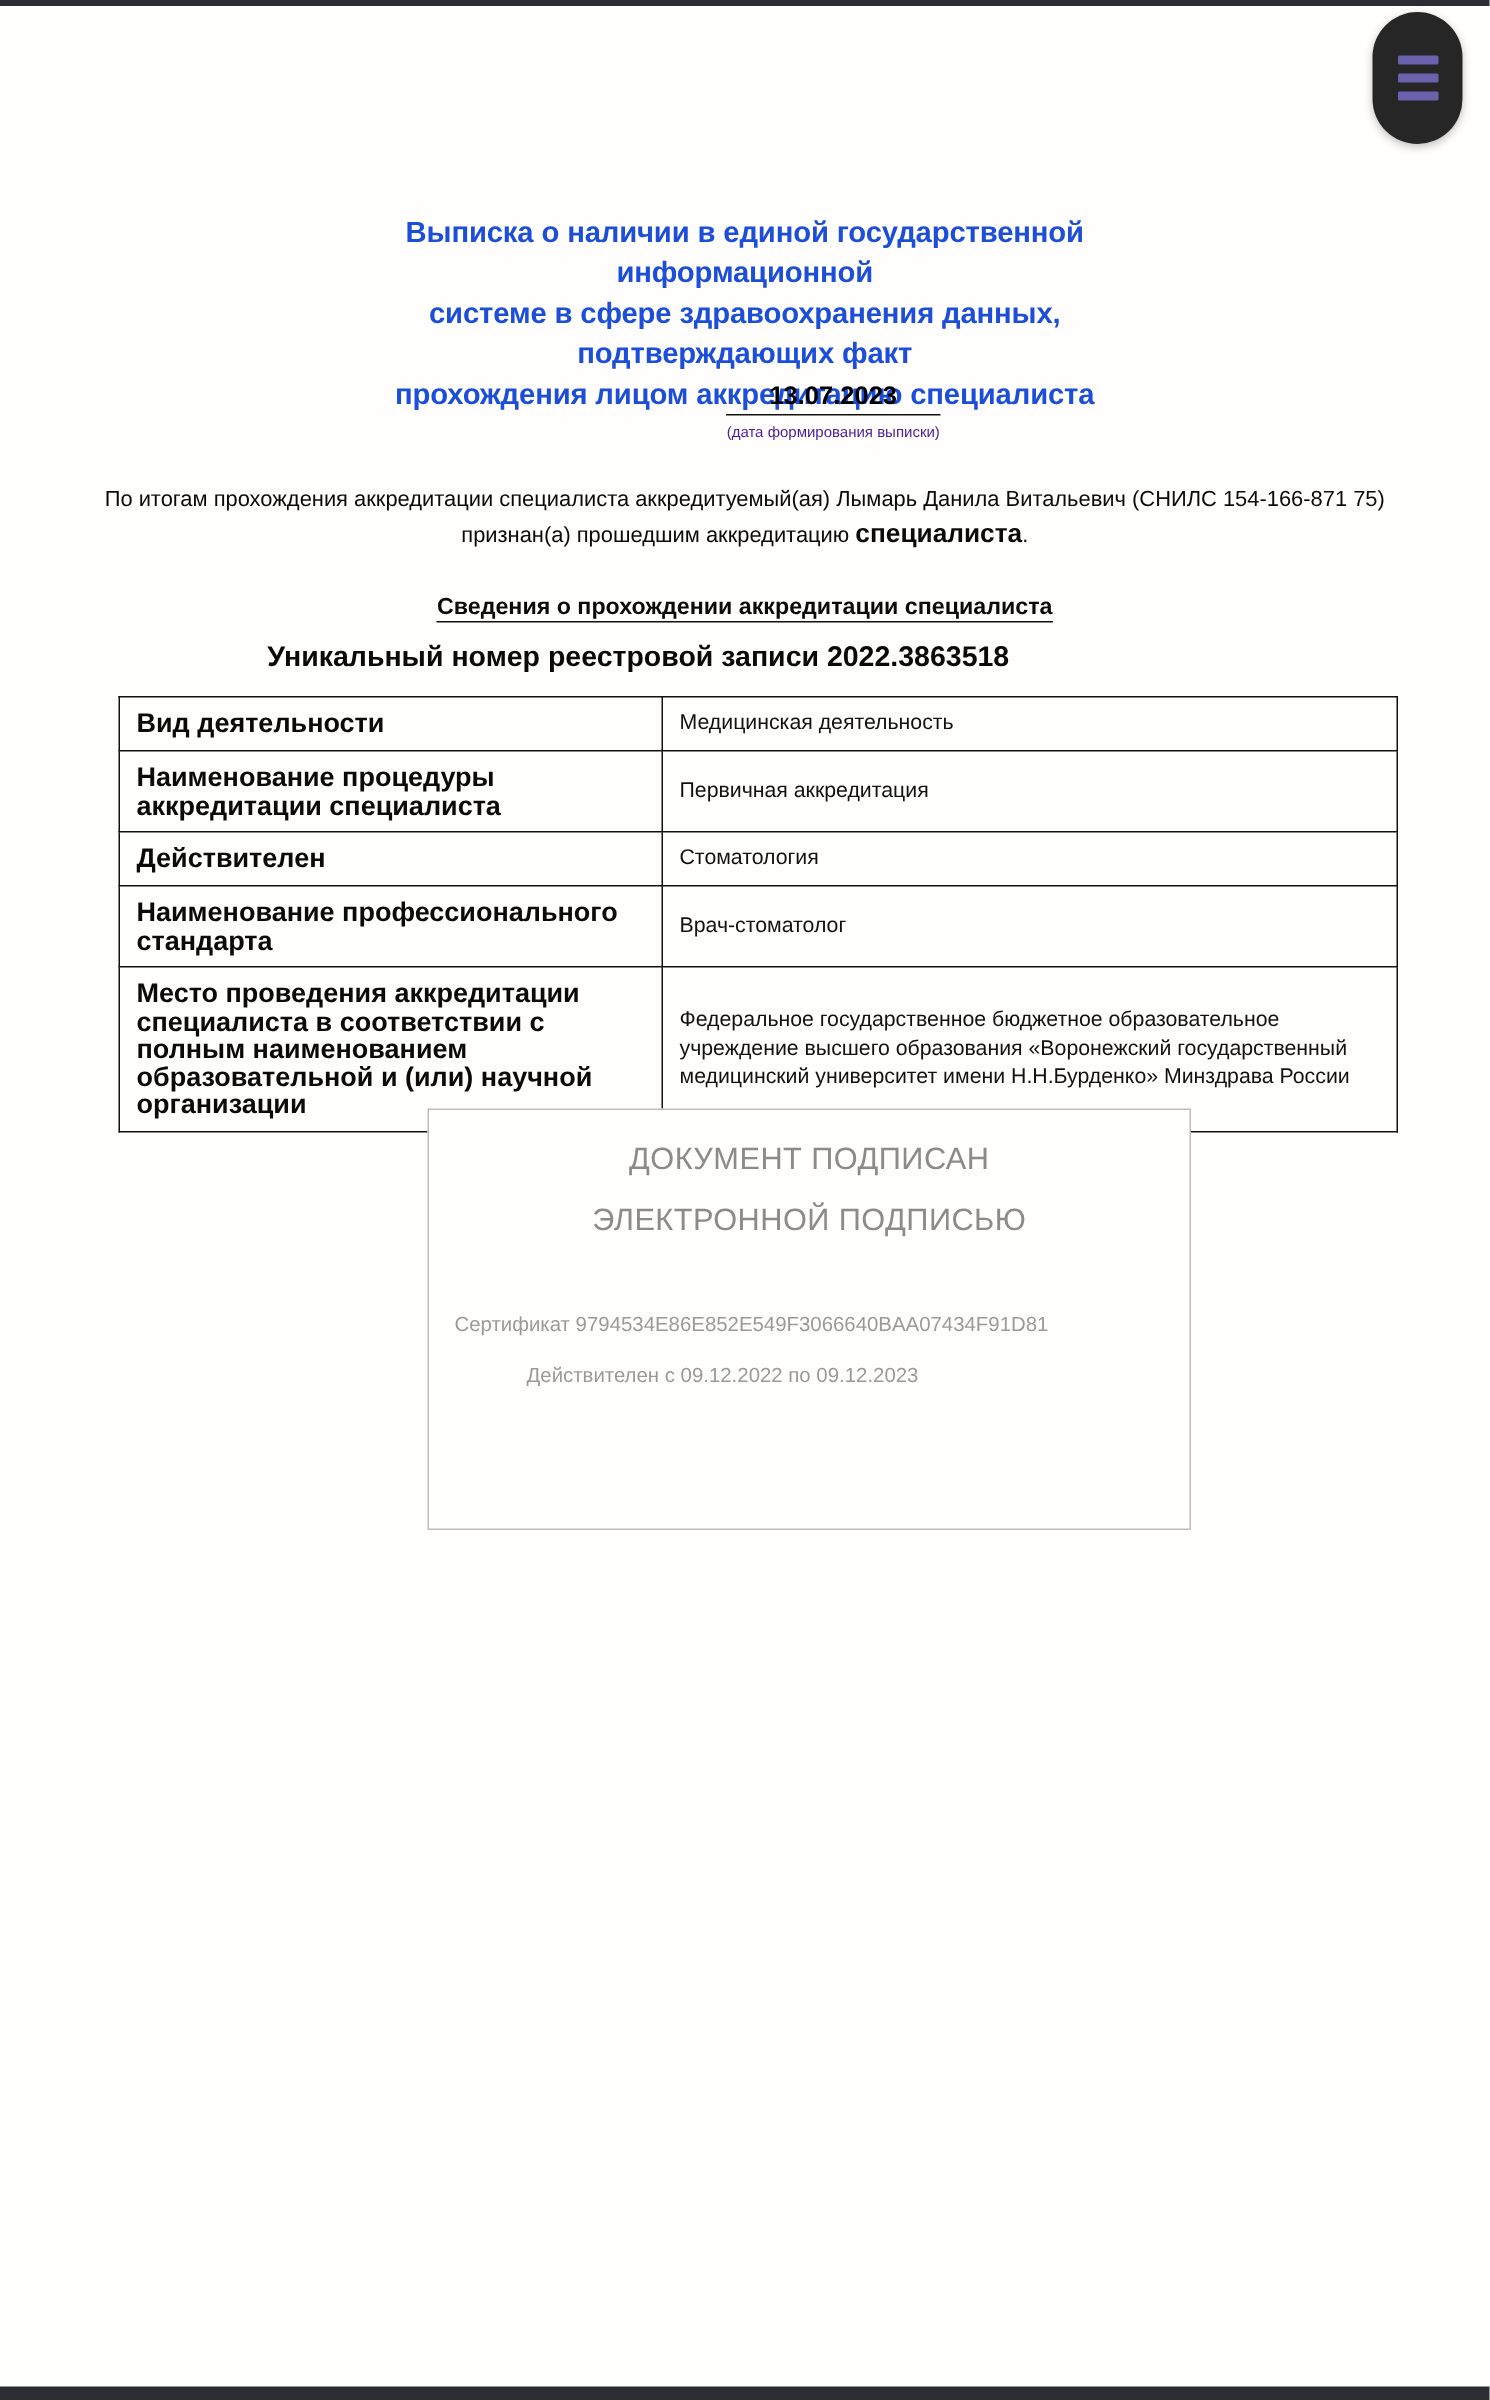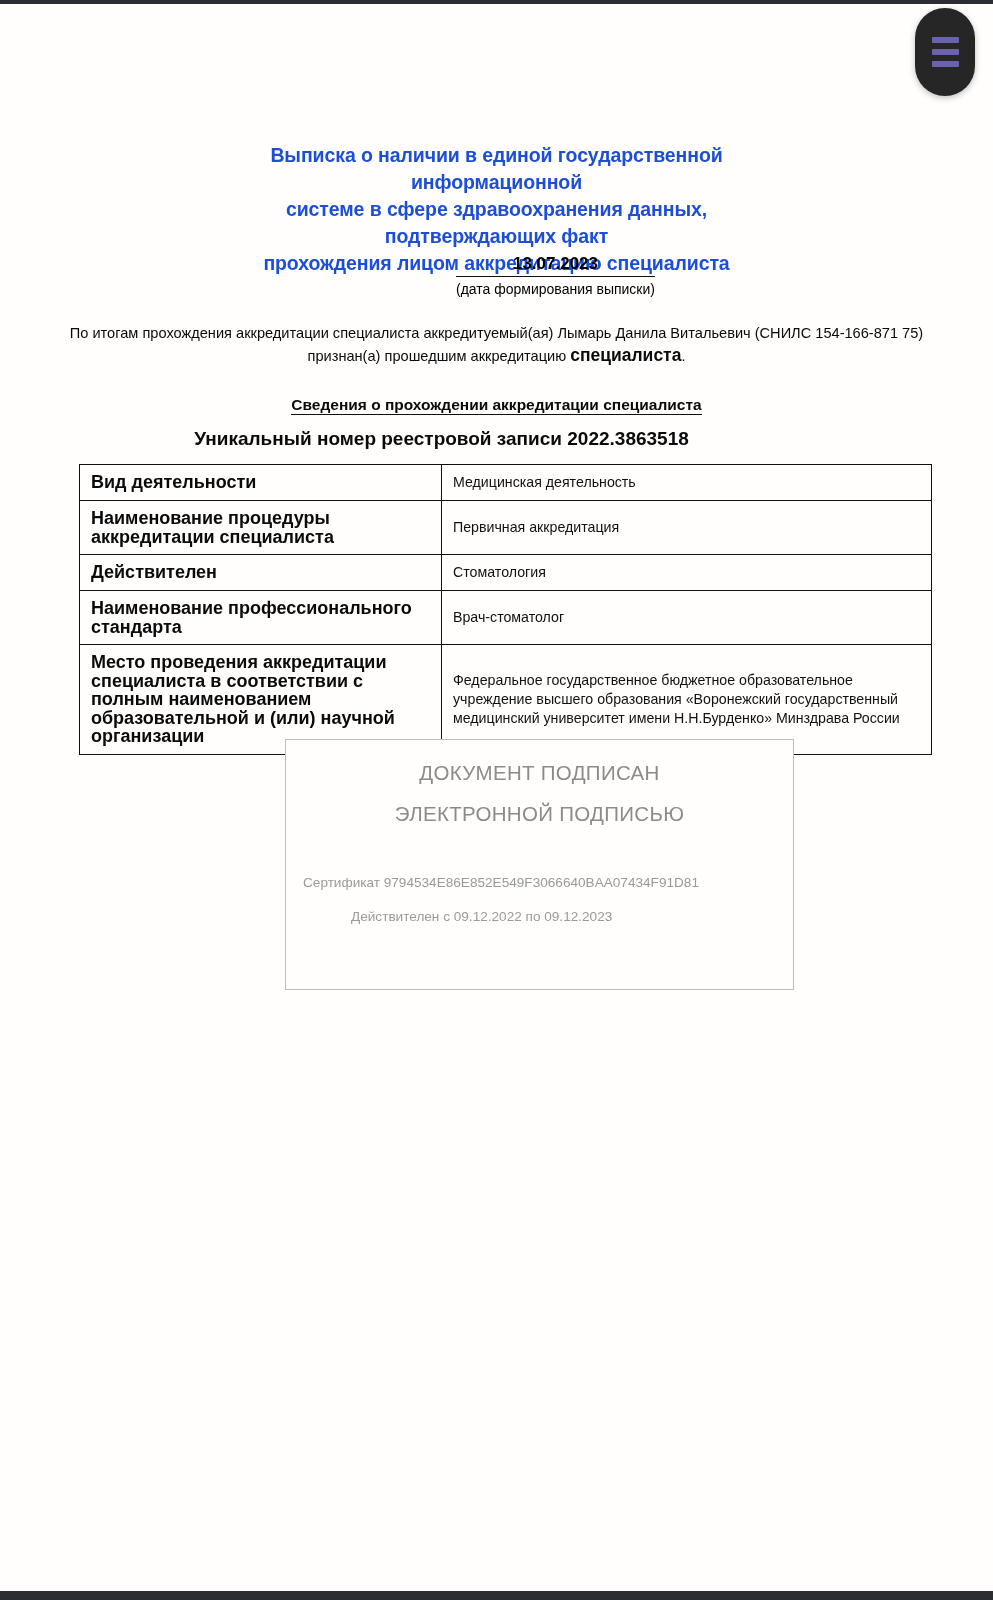--- a/index.html
+++ b/index.html
@@ -94,25 +94,25 @@
   }
   .date-value {
     font-size: 17px;
     font-weight: bold;
     line-height: 20px;
     border-bottom: 1.6px solid #111;
     display: block;
     padding: 0 24px 2px 24px;
   }
   .date-caption {
-    font-size: 14px;
+    font-size: 10px;
     line-height: 20px;
     padding-top: 2px;
     display: block;
-    color: #000000;
+    color: #4c1d95;
   }
 
   
   .intro {
     position: absolute;
     left: 0;
     top: 318px;
     width: 993px;
     text-align: center;
     font-size: 14.6px;
@@ -141,21 +141,20 @@
   }
   .registry {
     position: absolute;
     left: 0;
     top: 424px;
     width: 851px;
     text-align: center;
     font-size: 19px;
     font-weight: bold;
     color: #0a0a0a;
-    padding-left: 16px;
   }
 
   
   table.info {
     position: absolute;
     left: 79px;
     top: 460px;
     width: 853px;
     border-collapse: collapse;
     table-layout: fixed;
@@ -178,21 +177,21 @@
     line-height: 19px;
     color: #111;
   }
 
   
   .sig-box {
     position: absolute;
     left: 285px;
     top: 735px;
     width: 509px;
-    height: 251px;
+    height: 281px;
     border: 1.5px solid #bdbdbd;
     background: #fffefc;
     box-sizing: border-box;
   }
   .sig-head {
     text-align: center;
     color: #8b8b8b;
     font-size: 20.5px;
     line-height: 41px;
     padding-top: 12px;

